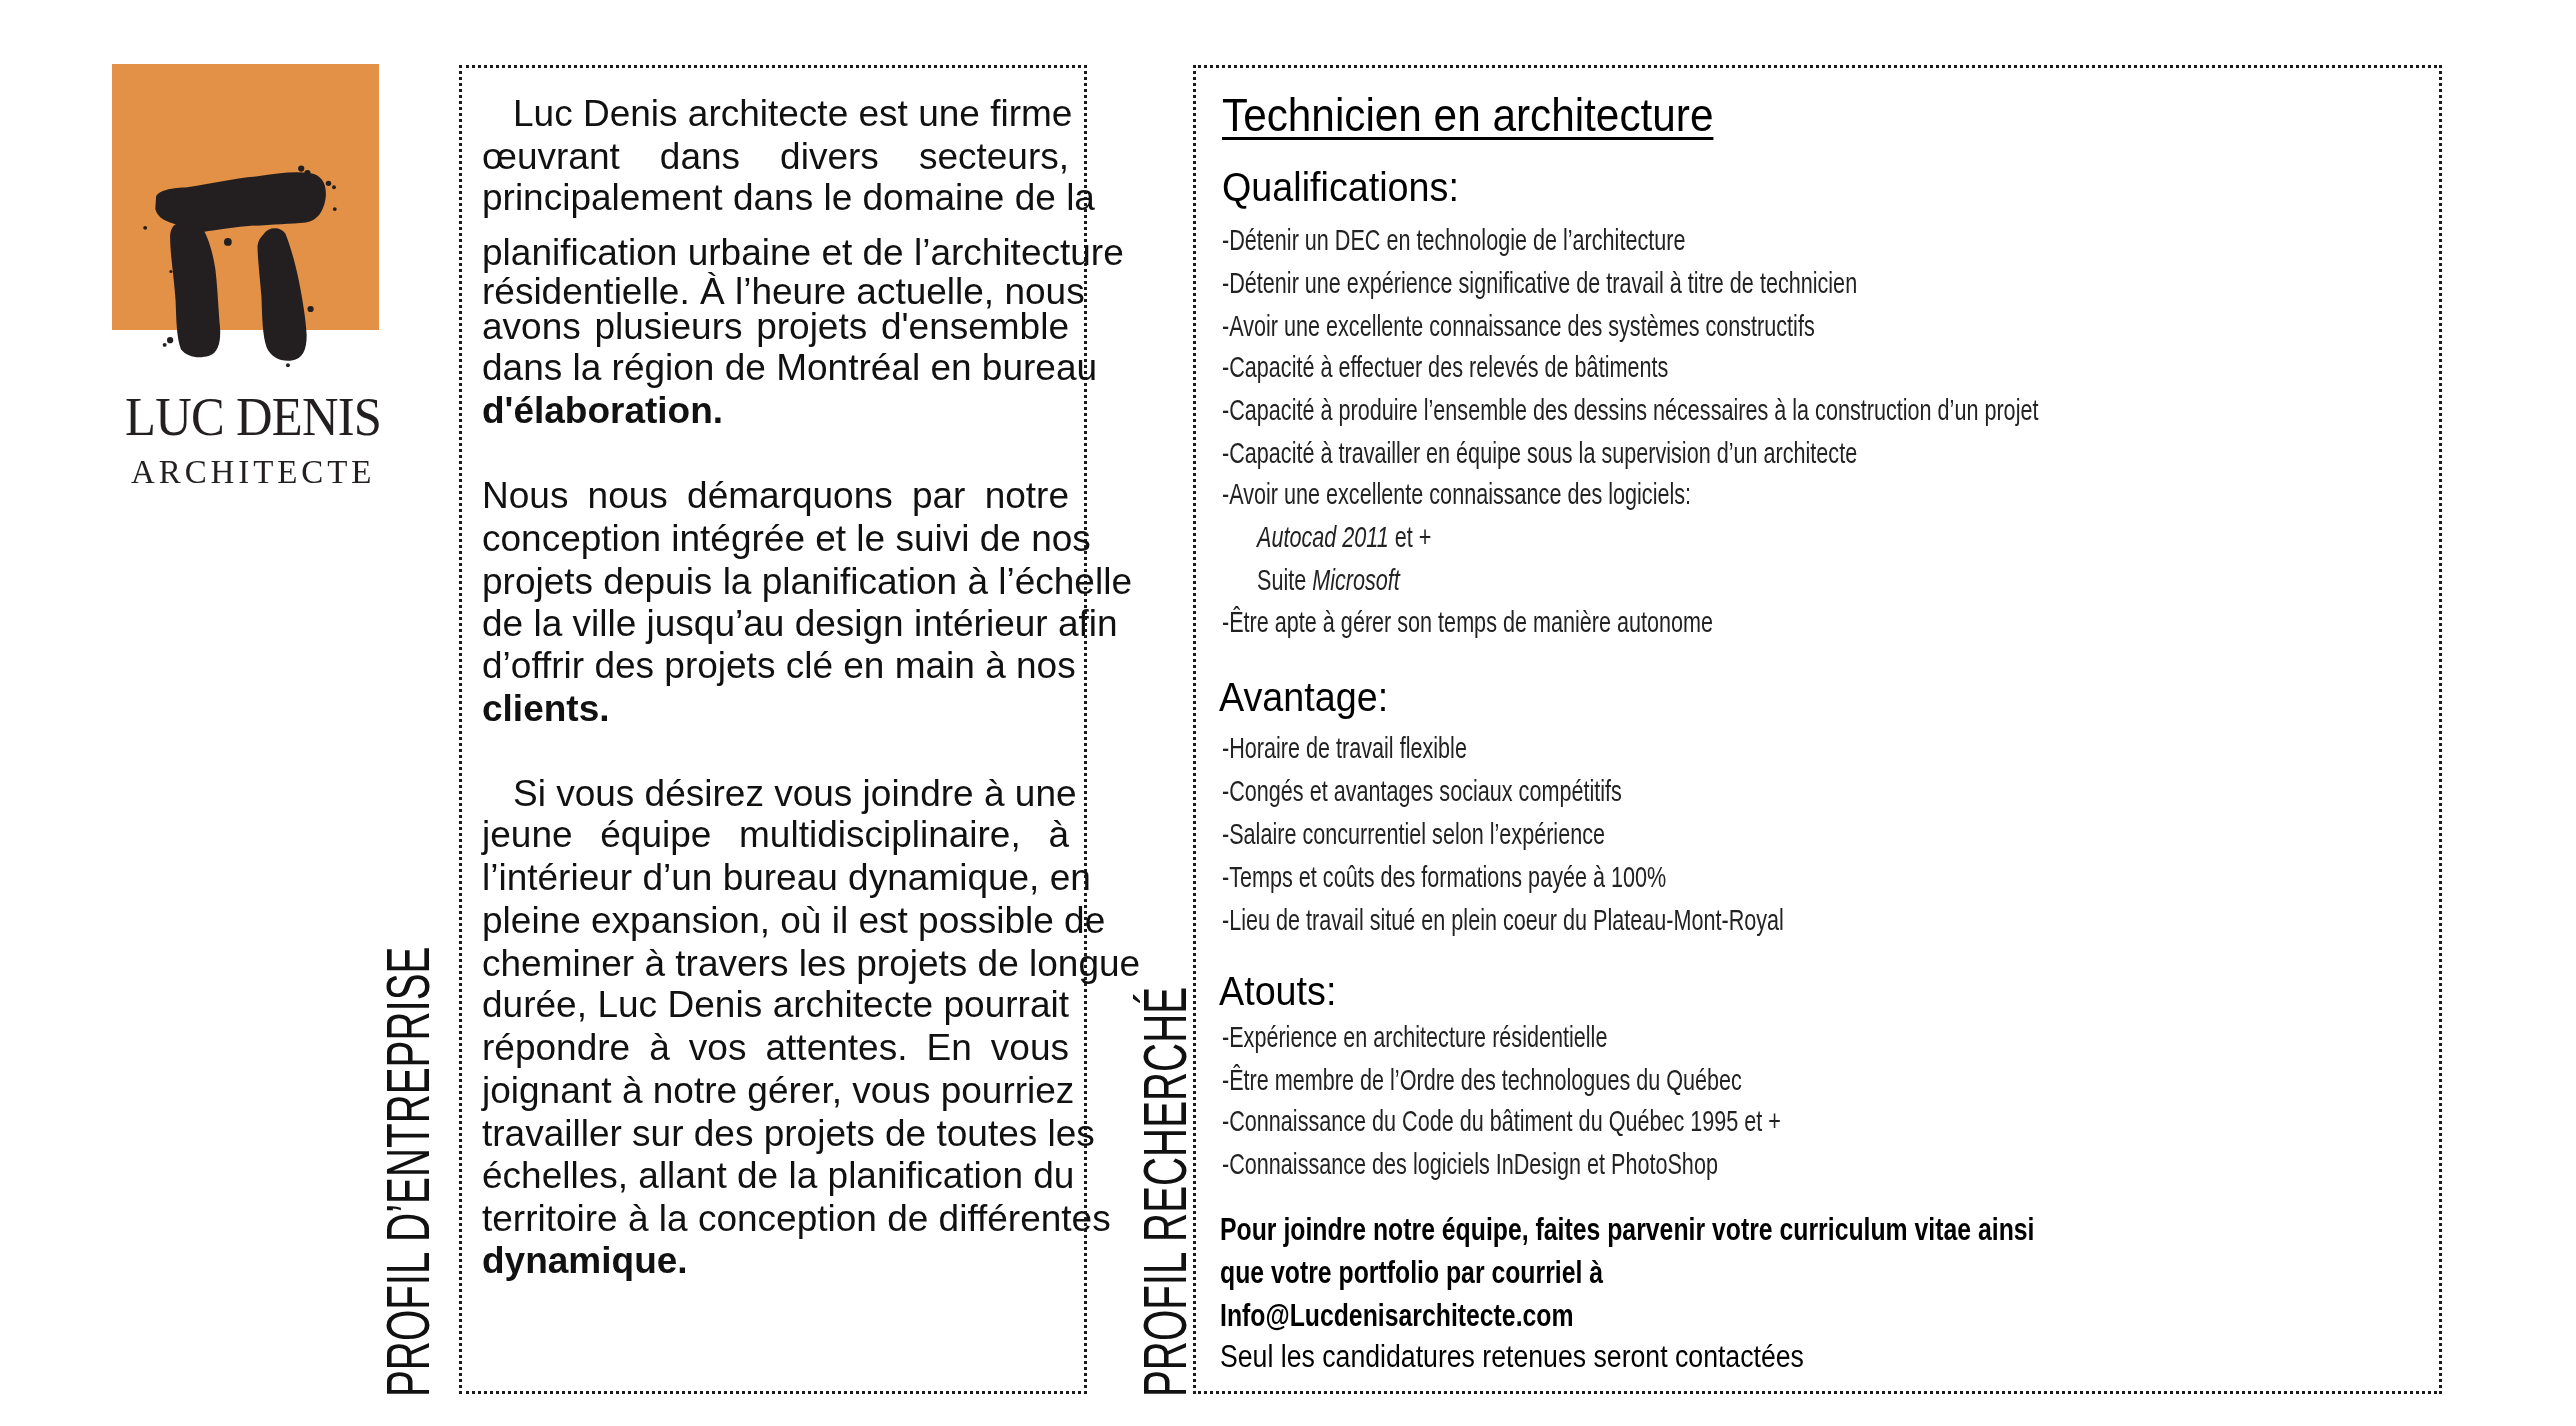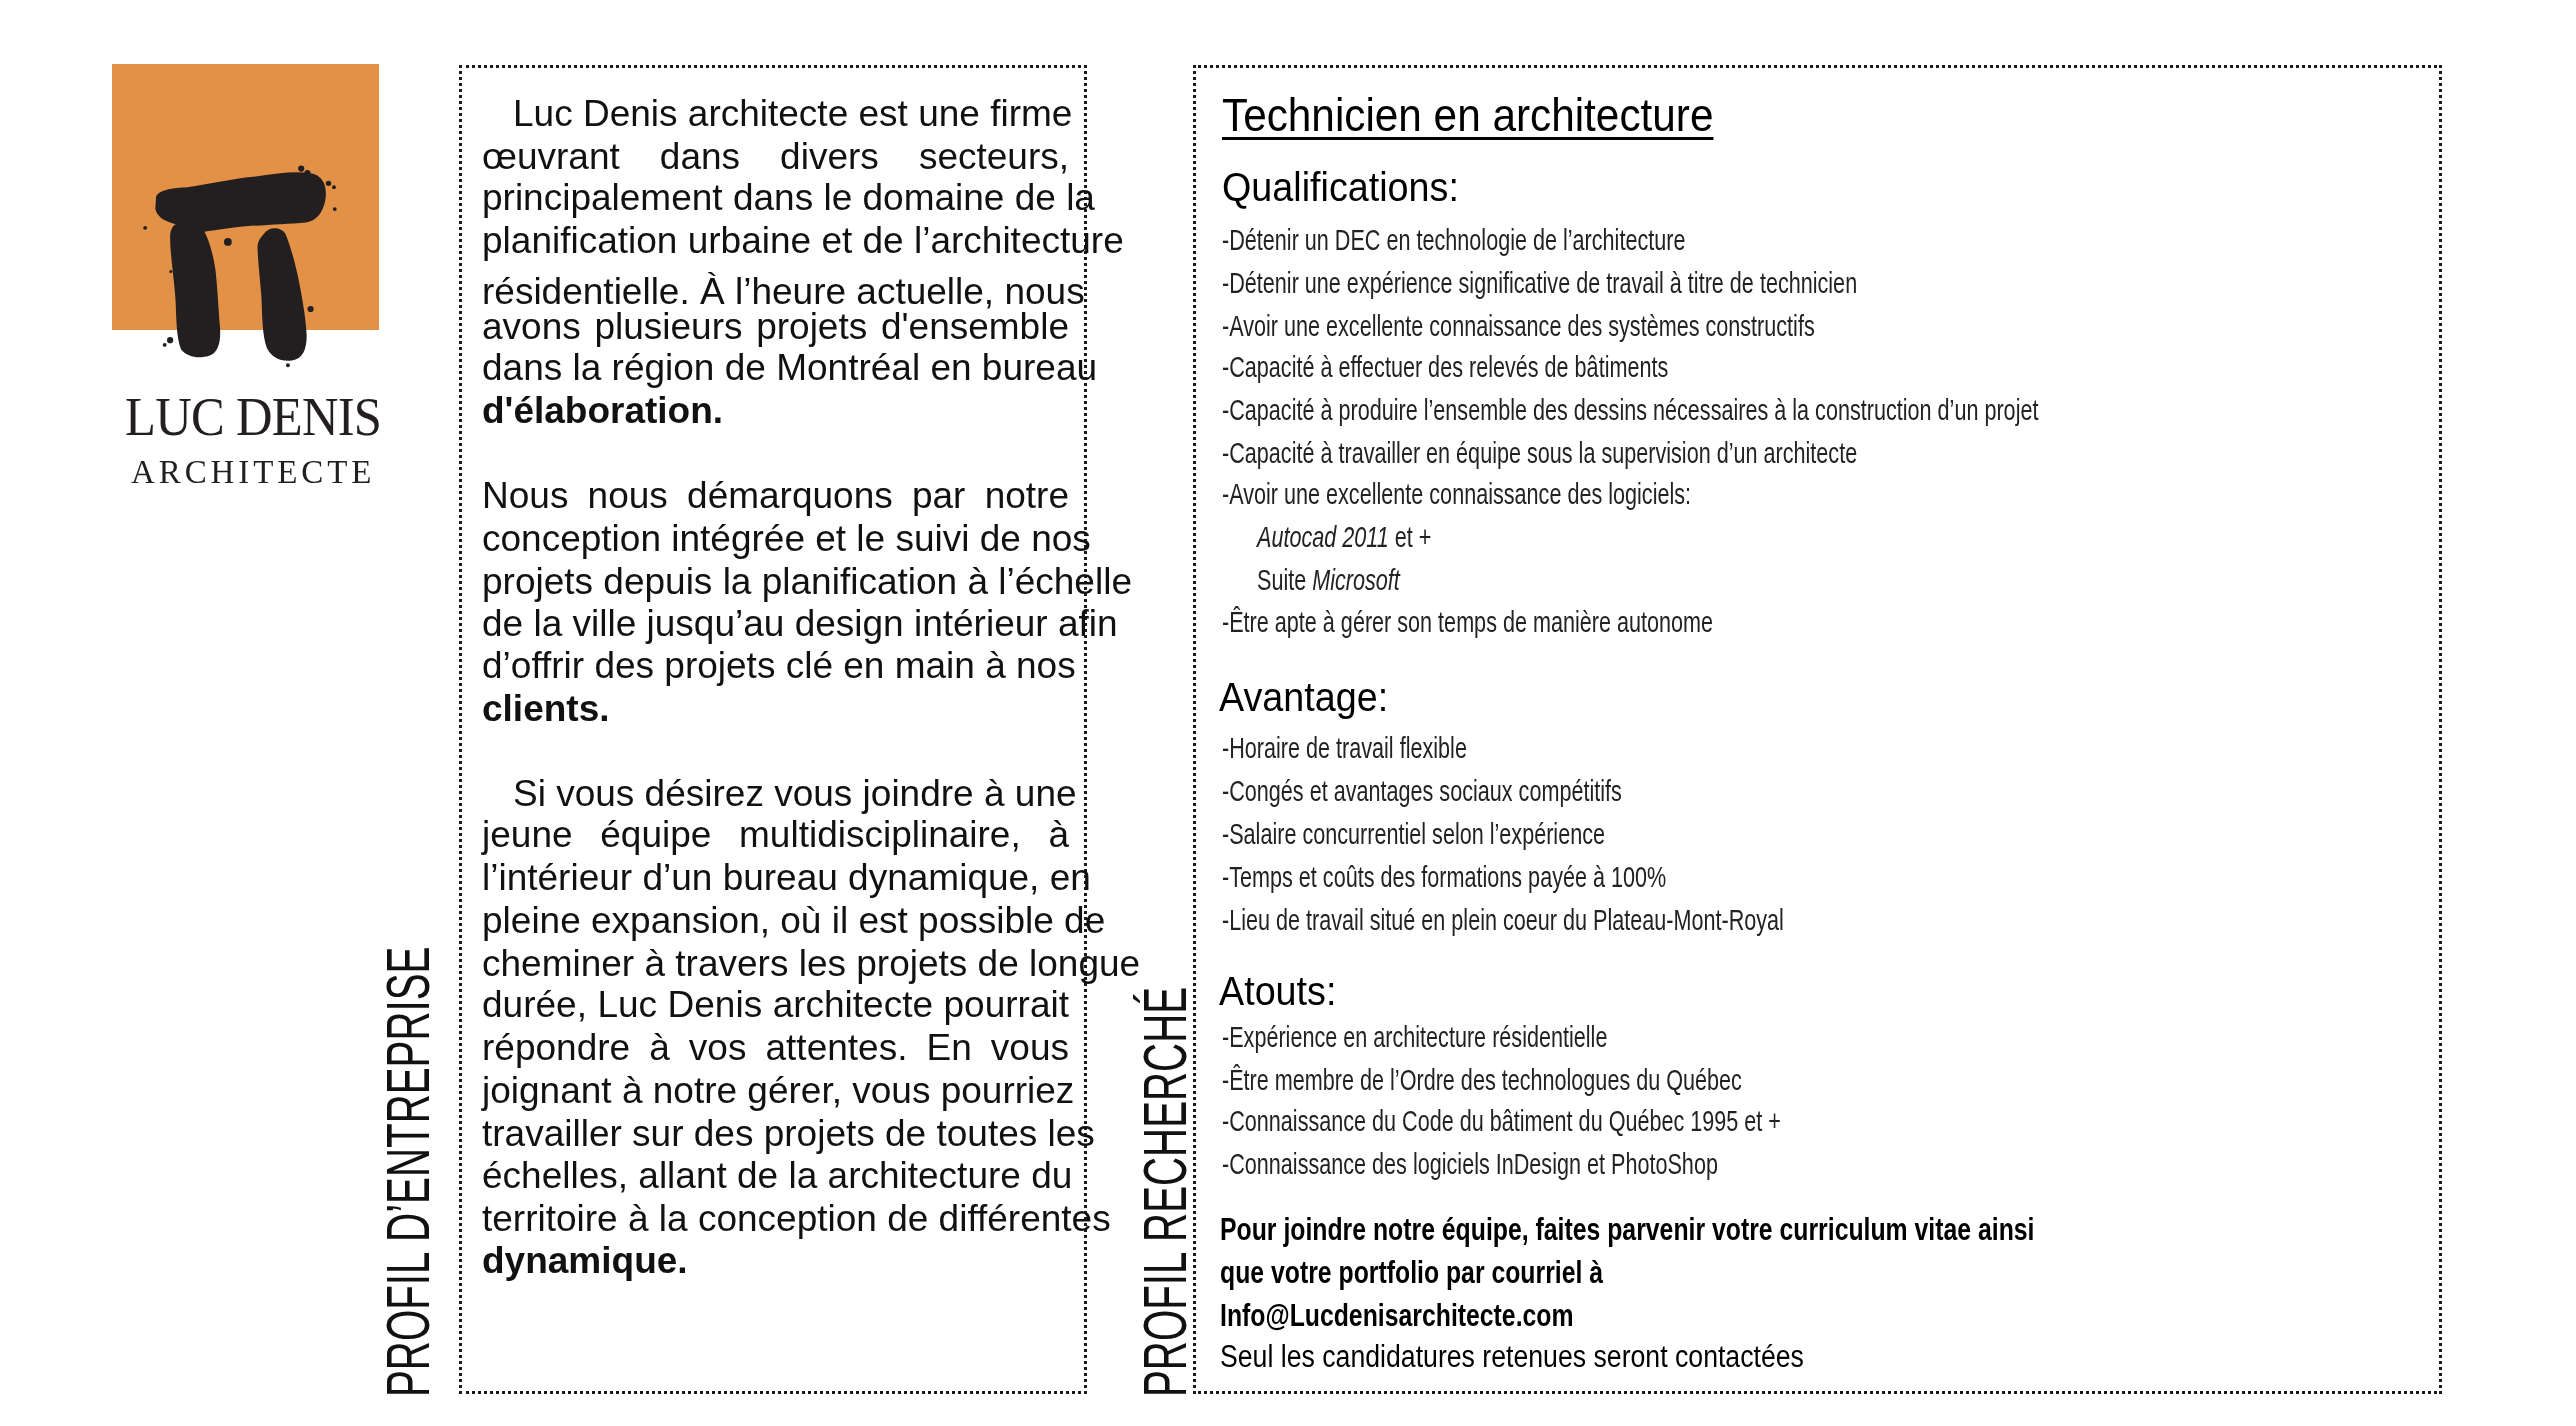--- a/index.html
+++ b/index.html
@@ -74,21 +74,21 @@
 </div>
 
 <div id="vlabel-company" class="vlabel">PROFIL D’ENTREPRISE</div>
 <div id="vlabel-profile" class="vlabel">PROFIL RECHERCHÉ</div>
 
 <div id="box-company" class="box"></div>
 <div id="company-text">
   <div class="cline indent" style="top:114px">Luc Denis architecte est une firme</div>
   <div class="cline" style="top:157px">œuvrant dans divers secteurs,</div>
   <div class="cline" style="top:198px">principalement dans le domaine de la</div>
-  <div class="cline" style="top:241px">planification urbaine et de l’architecture</div>
+  <div class="cline" style="top:253px">planification urbaine et de l’architecture</div>
   <div class="cline" style="top:292px">résidentielle.  À l’heure actuelle, nous</div>
   <div class="cline" style="top:327px">avons plusieurs projets d'ensemble</div>
   <div class="cline" style="top:368px">dans la région de Montréal en bureau</div>
   <div class="cline last" style="top:411px">d'élaboration.</div>
 
   <div class="cline" style="top:496px">Nous nous démarquons par notre</div>
   <div class="cline" style="top:539px">conception intégrée et le suivi de nos</div>
   <div class="cline" style="top:582px">projets depuis la planification à l’échelle</div>
   <div class="cline" style="top:624px">de la ville jusqu’au design intérieur afin</div>
   <div class="cline" style="top:666px">d’offrir des projets clé en main à nos</div>
@@ -96,21 +96,21 @@
 
   <div class="cline indent" style="top:794px">Si vous désirez vous joindre à une</div>
   <div class="cline" style="top:835px">jeune équipe multidisciplinaire, à</div>
   <div class="cline" style="top:878px">l’intérieur d’un bureau dynamique, en</div>
   <div class="cline" style="top:921px">pleine expansion, où il est possible de</div>
   <div class="cline" style="top:964px">cheminer à travers les projets de longue</div>
   <div class="cline" style="top:1005px">durée, Luc Denis architecte pourrait</div>
   <div class="cline" style="top:1048px">répondre à vos attentes.  En vous</div>
   <div class="cline" style="top:1091px">joignant à notre gérer, vous pourriez</div>
   <div class="cline" style="top:1134px">travailler sur des projets de toutes les</div>
-  <div class="cline" style="top:1176px">échelles, allant de la architecture du</div>
+  <div class="cline" style="top:1176px">échelles, allant de la planification du</div>
   <div class="cline" style="top:1219px">territoire à la conception de différentes</div>
   <div class="cline last" style="top:1261px">dynamique.</div>
 </div>
 
 <div id="box-profile" class="box"></div>
 <div id="job-content">
   <div class="rline title" style="top:114px">Technicien en architecture</div>
 
   <div class="rline heading" style="top:187px">Qualifications:</div>
   <div class="rline item" style="top:240px">-Détenir un DEC en technologie de l’architecture</div>

